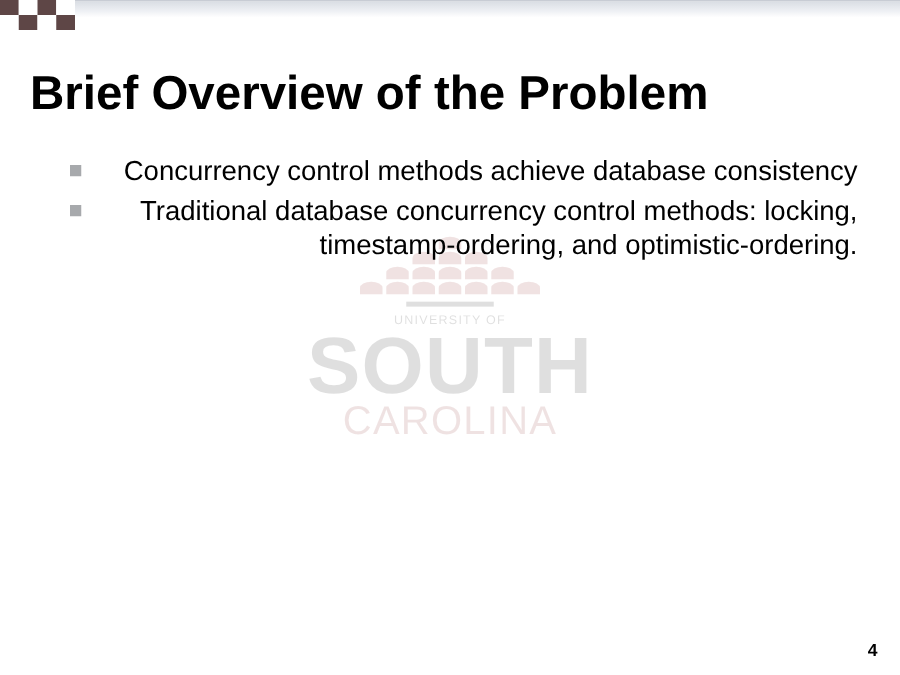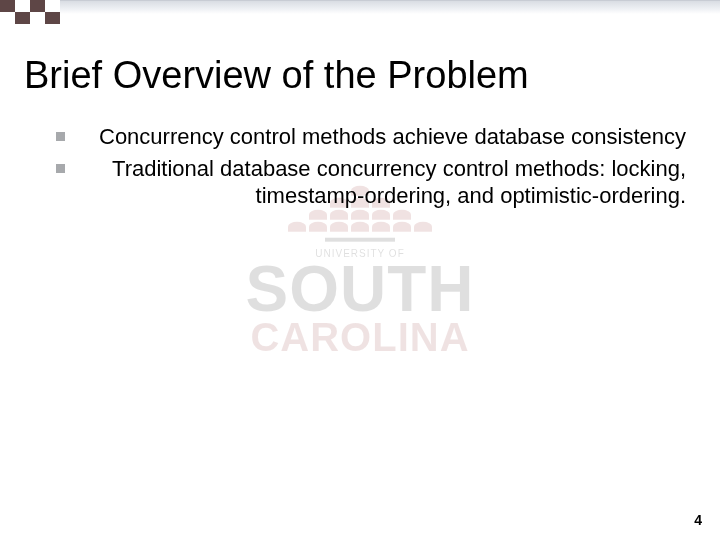--- a/index.html
+++ b/index.html
@@ -53,22 +53,22 @@
     margin-bottom: 2px;
   }
   .wm-south {
     font-size: 64px;
     font-weight: bold;
     color: #000;
     line-height: 0.9;
     letter-spacing: 1px;
   }
   .wm-carolina {
-    font-size: 40px;
-    font-weight: bold;
+    font-size: 32px;
+    font-weight: normal;
     color: #7f1d1d;
     line-height: 0.9;
     letter-spacing: 1px;
   }
   .header-bar {
     position: relative;
     z-index: 1;
     width: 100%;
     height: 24px;
     display: flex;
@@ -89,21 +89,21 @@
     background: linear-gradient(to bottom, #d9dde3 0%, #eef0f4 60%, #ffffff 100%);
     border-top: 1px solid #c8ccd4;
   }
   .content {
     position: relative;
     z-index: 1;
     padding: 30px 34px 0 24px;
   }
   .title {
     font-size: 38px;
-    font-weight: normal;
+    font-weight: bold;
     color: #000;
     margin-bottom: 26px;
   }
   .bullets {
     list-style: none;
     padding-left: 32px;
   }
   .bullets li {
     position: relative;
     font-size: 22px;

